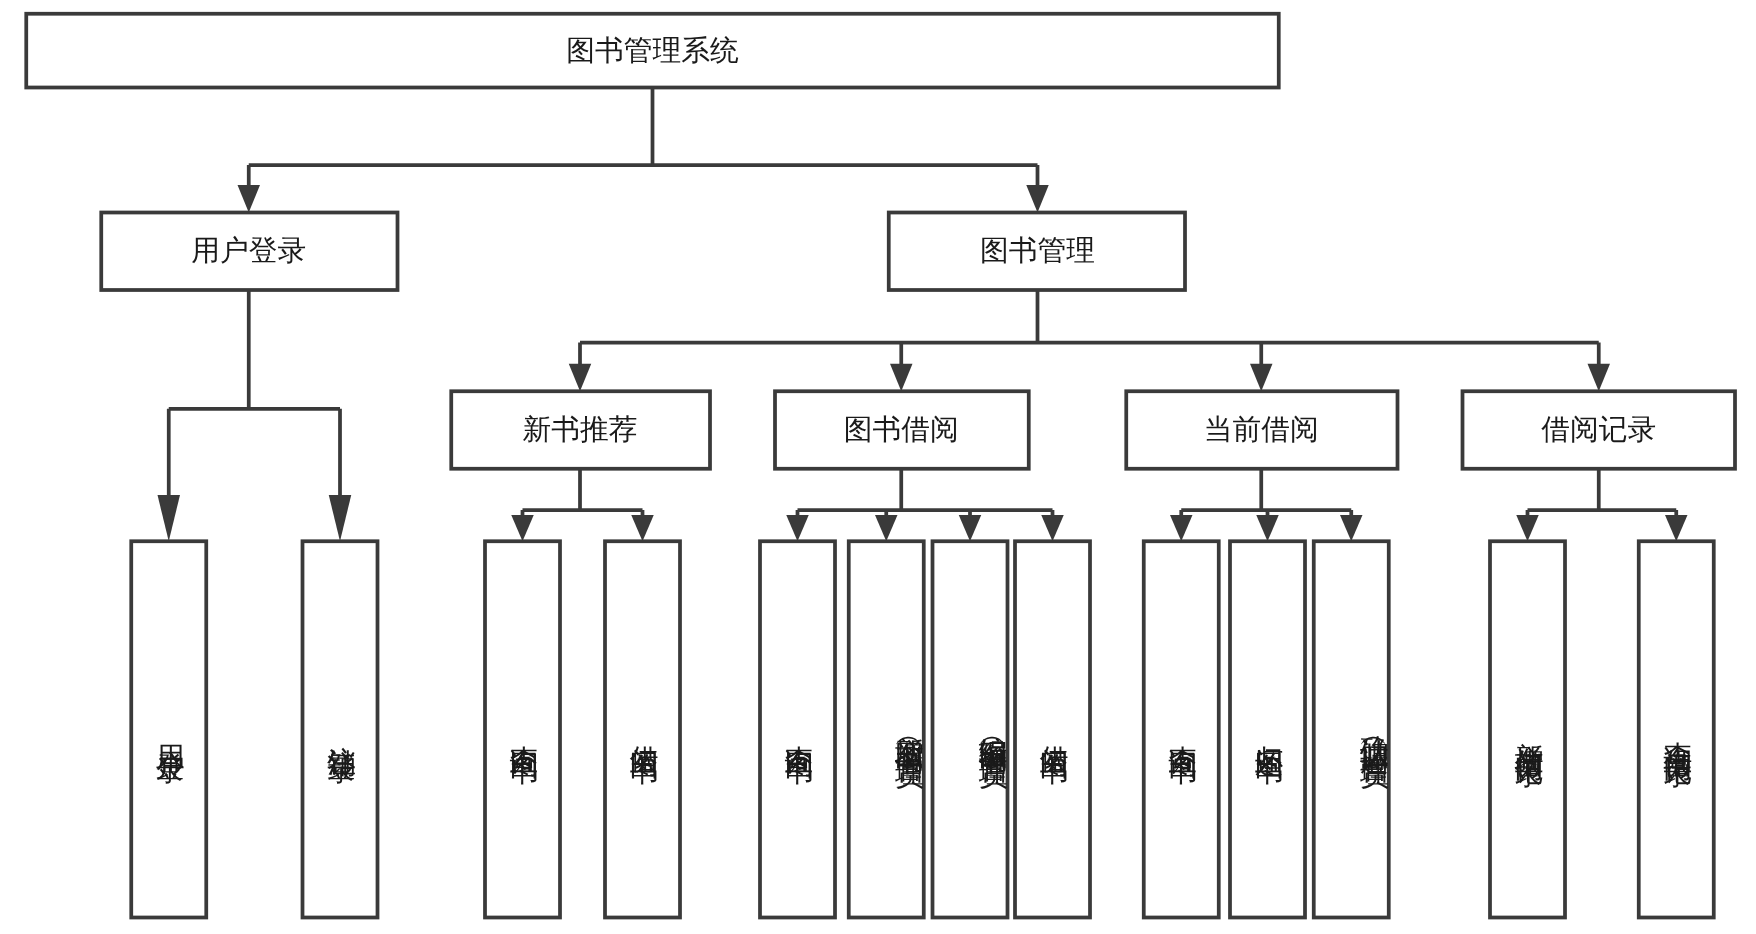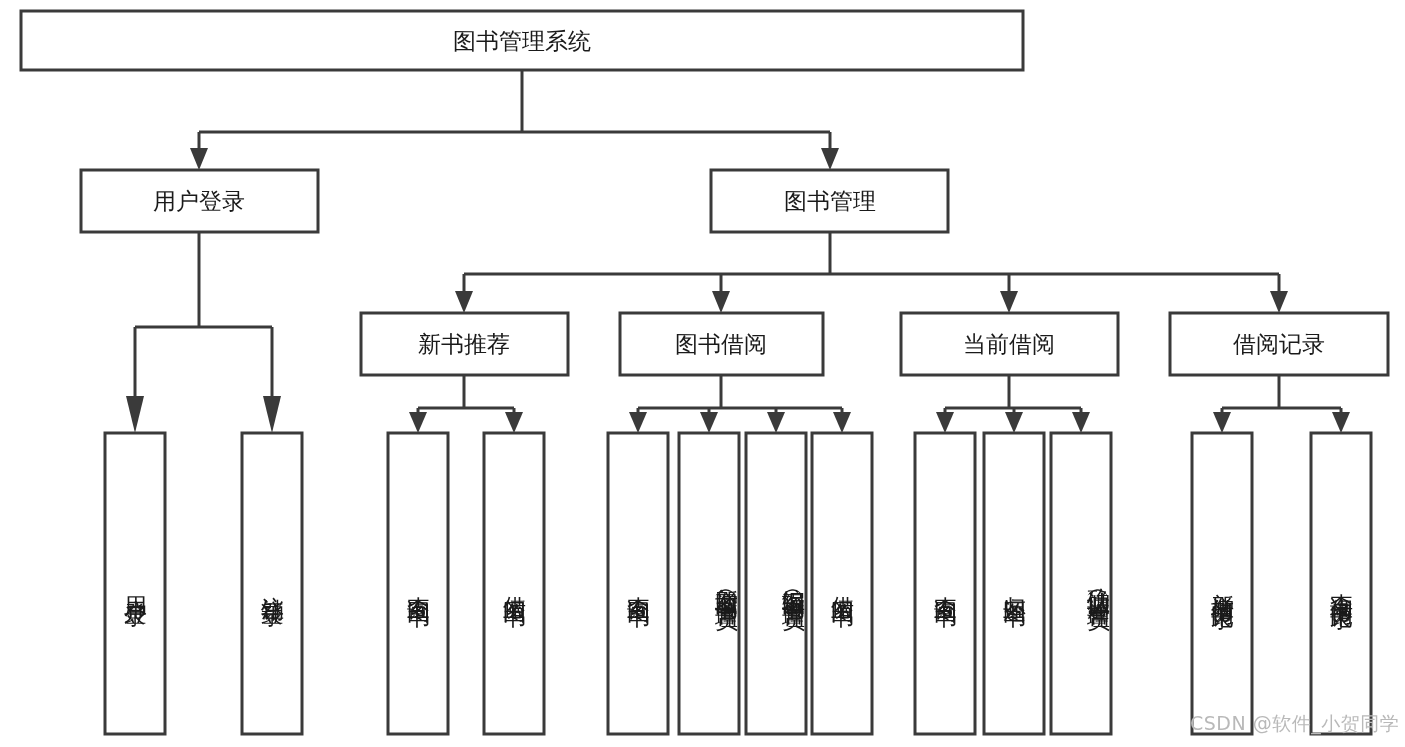--- a/index.html
+++ b/index.html
@@ -202,15 +202,14 @@
   <div class="leaf-label-wrap" style="left:746px; top:433px; width:60px; height:301px; align-items:flex-start;">编辑图书（管理员）</div>
   <div class="leaf-label-wrap" style="left:812px; top:433px; width:60px; height:301px;">借阅图书</div>
 
   <div class="leaf-label-wrap" style="left:915px; top:433px; width:60px; height:301px;">查询图书</div>
   <div class="leaf-label-wrap" style="left:984px; top:433px; width:60px; height:301px;">归还图书</div>
   <div class="leaf-label-wrap" style="left:1051px; top:433px; width:60px; height:301px; align-items:flex-start;">确认归还（管理员）</div>
 
   <div class="leaf-label-wrap" style="left:1192px; top:433px; width:60px; height:301px;">新增借阅记录</div>
   <div class="leaf-label-wrap" style="left:1311px; top:433px; width:60px; height:301px;">查询借阅记录</div>
 
-  <div class="watermark" style="left:1190px; top:711px;">CSDN @软件_小贺同学</div>
 
 </div>
 
 </body></html>

